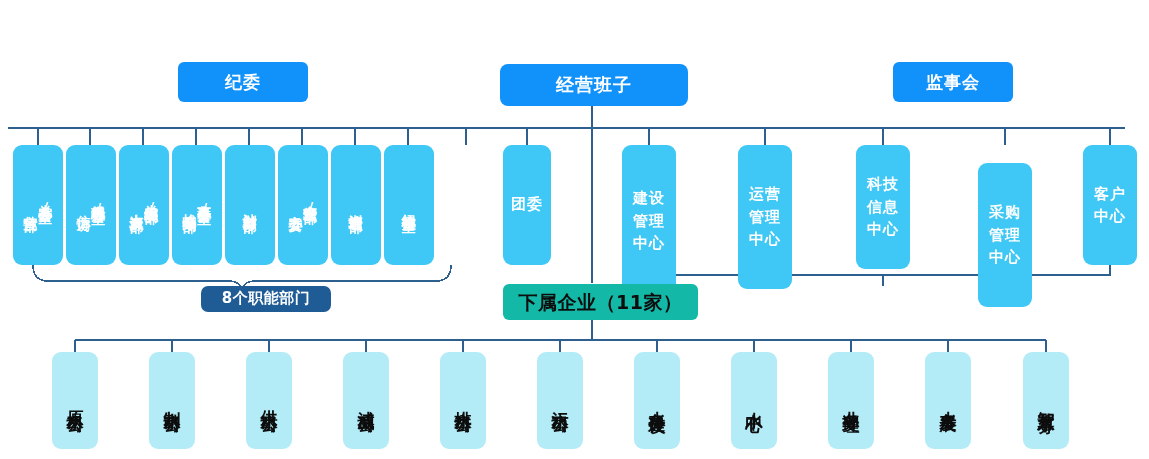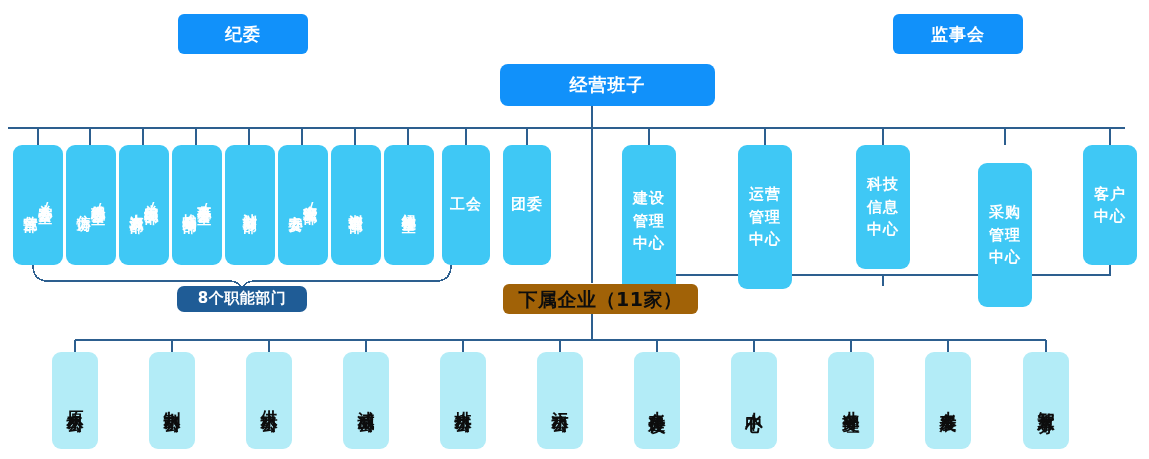--- a/index.html
+++ b/index.html
@@ -30,20 +30,21 @@
     white-space:pre-line;
   }
 
   
   .gov{
     background:#1191fa;
     border-radius:6px;
     font-size:17px;
     letter-spacing:1px;
     height:40px;
+    margin-top:48px;
   }
   .exec{
     background:#1191fa;
     border-radius:8px;
     font-size:18px;
     letter-spacing:1px;
     height:42px;
   }
 
   
@@ -76,27 +77,28 @@
 
   
   .cap-dark{
     background:#1f5c96;
     border-radius:7px;
     color:#ffffff;
     font-size:15px;
     height:26px;
     letter-spacing:.5px;
     z-index:4;
+    margin-left:24px;
   }
   .cap-light{
-    background:#a16207;
+    background:#14b8a6;
     border-radius:6px;
     color:#0d0d0d;
     font-size:19px;
-    height:30px;
+    height:36px;
     letter-spacing:.5px;
     z-index:4;
   }
 
   
   .sub{
     background:#b3ecf7;
     border-radius:9px;
     z-index:3;
   }
@@ -162,23 +164,23 @@
       <line x1="560" y1="340" x2="560" y2="352"></line>
       <line x1="657" y1="340" x2="657" y2="352"></line>
       <line x1="754" y1="340" x2="754" y2="352"></line>
       <line x1="851" y1="340" x2="851" y2="352"></line>
       <line x1="948" y1="340" x2="948" y2="352"></line>
       <line x1="1046" y1="340" x2="1046" y2="352"></line>
     </g>
   </svg>
 
   <div class="node gov" style="left:178px;top:14px;width:130px;">纪委</div>
-  <div class="node gov" style="left:893px;top:14px;width:130px;">监事会</div>
-
-  <div class="node exec" style="left:500px;top:64px;width:215px;">经营班子</div>
+  <div class="node gov" style="left:893px;top:14px;width:120px;">监事会</div>
+
+  <div class="node exec" style="left:500px;top:64px;width:188px;">经营班子</div>
 
   <div class="node dept" style="left:13px;top:145px;width:50px;height:120px;">
     <span class="vtext">党委办公室/
 宣传部</span>
   </div>
   <div class="node dept" style="left:66px;top:145px;width:50px;height:120px;">
     <span class="vtext">总经理办公室/
 信访办</span>
   </div>
   <div class="node dept" style="left:119px;top:145px;width:50px;height:120px;">
@@ -196,23 +198,20 @@
     <span class="vtext">安全管理部/
 安委办</span>
   </div>
   <div class="node dept" style="left:331px;top:145px;width:50px;height:120px;">
     <span class="vtext">培训管理部</span>
   </div>
   <div class="node dept" style="left:384px;top:145px;width:50px;height:120px;">
     <span class="vtext">纪律检查室</span>
   </div>
 
-  <div class="node dept" style="left:442px;top:145px;width:48px;height:120px;">
-    <span class="htext">工会</span>
-  </div>
   <div class="node dept" style="left:503px;top:145px;width:48px;height:120px;">
     <span class="htext">团委</span>
   </div>
 
   <div class="node dept" style="left:622px;top:145px;width:54px;height:152px;">
     <span class="wtext">建设
 管理
 中心</span>
   </div>
   <div class="node dept" style="left:738px;top:145px;width:54px;height:144px;">

